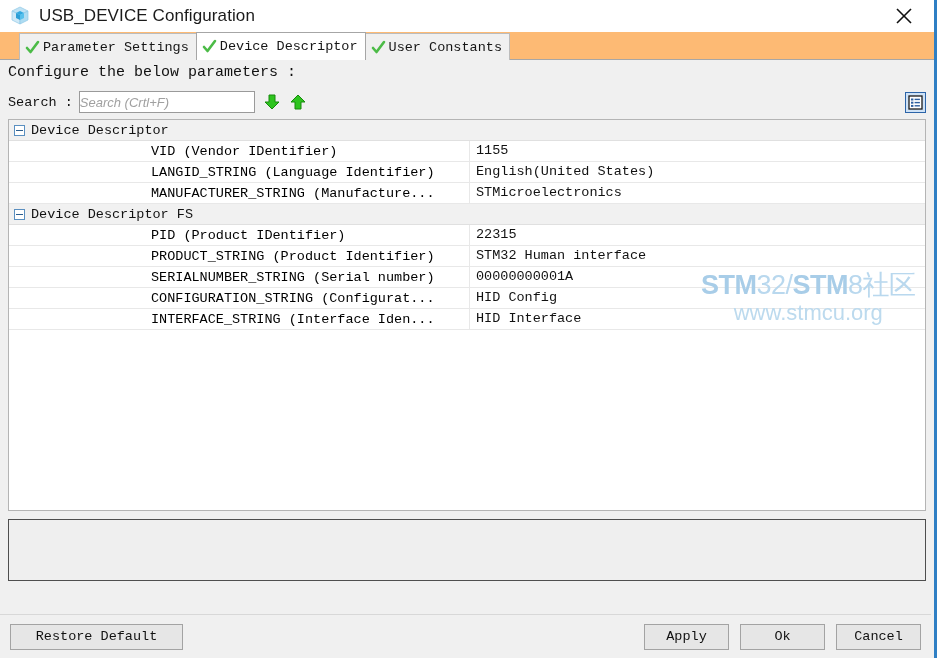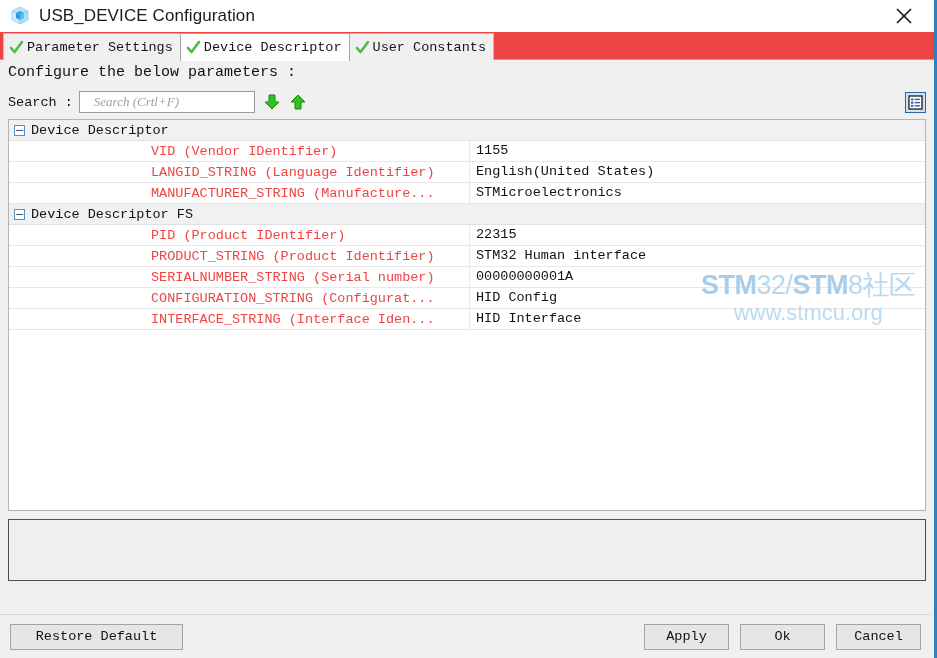--- a/index.html
+++ b/index.html
@@ -62,25 +62,25 @@
     align-items: center;
     justify-content: center;
     cursor: pointer;
   }
   .close-btn svg { display: block; }
 
   
   .tabstrip {
     position: relative;
     height: 28px;
-    background: #ef4444;
-    display: flex;
-    align-items: flex-start;
+    background: #fdba74;
+    display: flex;
+    align-items: flex-end;
     border-bottom: 1px solid #a6a6a6;
-    padding-left: 3px;
+    padding-left: 19px;
     box-sizing: border-box;
   }
   .tab {
     height: 27px;
     display: flex;
     align-items: center;
     padding: 0 7px 0 5px;
     box-sizing: border-box;
     background: #f0f0f0;
     border: 1px solid #bcbcbc;
@@ -131,25 +131,25 @@
     color: #111;
     margin-right: 6px;
     white-space: nowrap;
   }
   .search-input {
     width: 176px;
     height: 22px;
     box-sizing: border-box;
     border: 1px solid #9a9a9a;
     background: #ffffff;
-    font-family: Liberation Serif, serif;
+    font-family: Liberation Sans, sans-serif;
     font-size: 13px;
     font-style: italic;
     color: #9a9a9a;
-    padding: 0 14px;
+    padding: 0 0;
     outline: none;
   }
   .search-input::placeholder { color: #a0a0a0; font-style: italic; opacity: 1; }
   .arrow-btn {
     width: 18px;
     height: 18px;
     margin-left: 8px;
     cursor: pointer;
     flex: 0 0 auto;
   }
@@ -220,21 +220,21 @@
   .expander::before {
     content: "";
     position: absolute;
     left: 1px;
     top: 4px;
     width: 7px;
     height: 1px;
     background: #2d5e8e;
   }
   .label-text { color: #121212; }
-  .leaf .label-text { color: #ef4444; }
+  .leaf .label-text { color: #000000; }
   .cell-value {
     padding-left: 6px;
     color: #111;
     height: 20px;
     line-height: 20px;
     box-sizing: border-box;
     border-left: 1px solid #e8e8e8;
   }
   tr.group .cell-value { border-left: none; }
 

